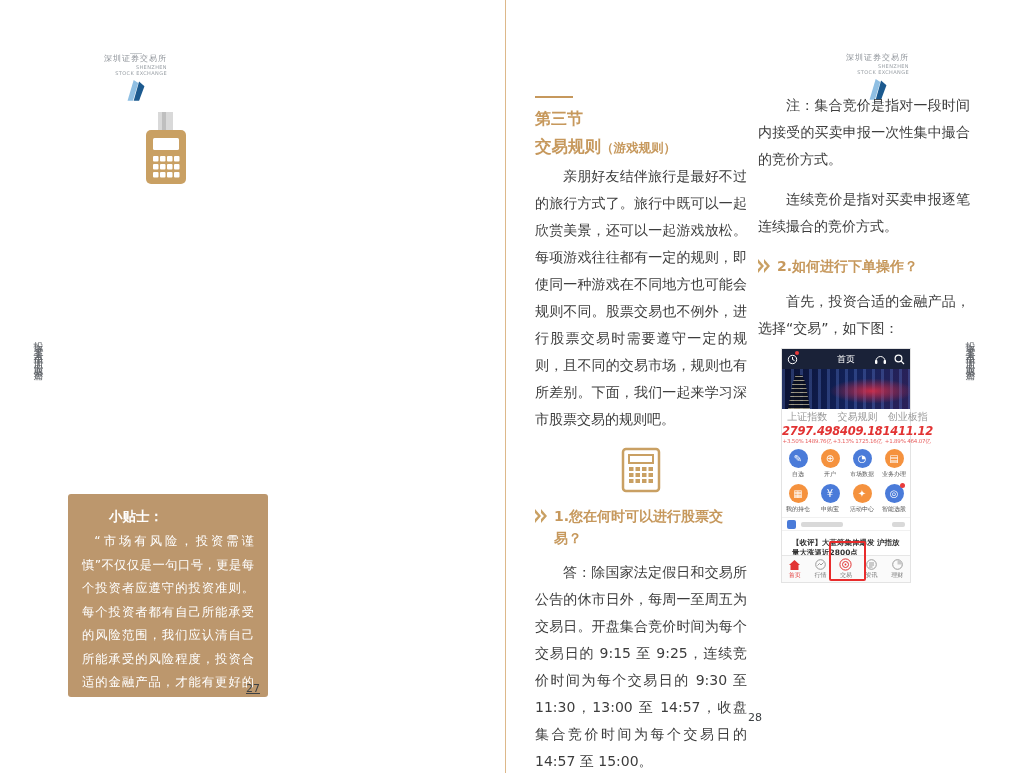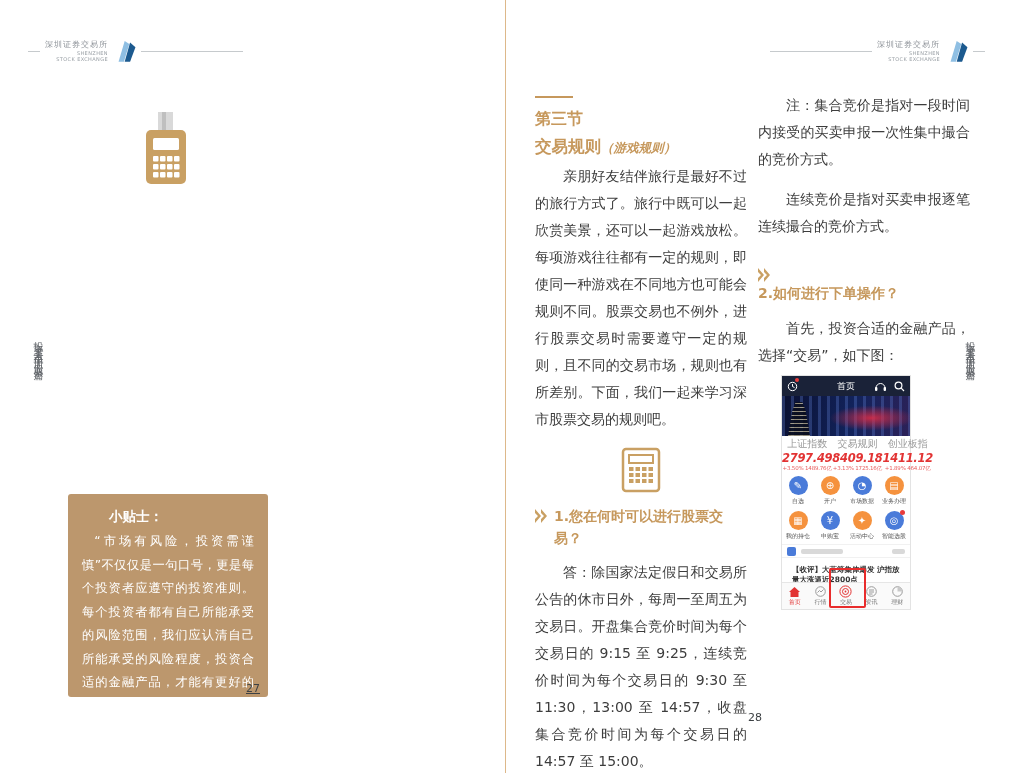--- a/index.html
+++ b/index.html
@@ -3,21 +3,21 @@
 <meta charset="utf-8">
 <style>
   html,body{margin:0;padding:0;background:#e8e8e8;}
   .spread{
     position:relative;width:1013px;height:773px;background:#ffffff;
     font-family:"DejaVu Sans","Liberation Sans",sans-serif;overflow:hidden;
   }
   .divider{position:absolute;left:505px;top:0;width:1px;height:773px;background:#ddb88a;}
 
   
-  .brand-header{position:absolute;top:38px;display:flex;align-items:center;width:215px;}
+  .brand-header{position:absolute;top:53px;display:flex;align-items:center;width:215px;flex-direction:column;}
   .brand-header .hline{height:1px;background:#c6cacd;align-self:center;}
   .hline.short{width:12px;}
   .hline.long{flex:1;}
   .brand-text{margin:0 5px;text-align:right;line-height:1.25;}
   .brand-cn{font-size:8px;letter-spacing:1px;color:#8d9298;}
   .brand-en{font-size:5px;letter-spacing:.4px;color:#9aa0a6;}
   .brand-logo{width:20px;height:26px;margin:0 4px;flex:none;}
 
   
   .side-label{
@@ -38,30 +38,30 @@
   .pagenum.p27{left:246px;top:682px;text-decoration:underline;}
   .pagenum.p28{left:748px;top:711px;}
 
   
   .col{position:absolute;width:212px;}
   .col1{left:535px;top:96px;}
   .col2{left:758px;top:92px;}
   .section-rule{width:38px;height:2px;background:#c6985c;margin:0 0 11px 0;}
   .kicker{font-size:16px;font-weight:bold;color:#c6985c;margin:0 0 6px 0;}
   .section-title{font-size:16.5px;font-weight:bold;color:#c6985c;margin:0;}
-  .section-title .paren{font-size:12.5px;font-style:italic;}
+  .section-title .paren{font-size:12.5px;}
   .body-p{font-size:14px;line-height:27px;color:#3d3d3d;text-align:justify;text-indent:2em;margin:0;}
   .col1 .intro{margin-top:5px;}
   .calc-wrap{display:flex;justify-content:center;margin:14px 0 12px 0;}
   .q-head{display:flex;align-items:flex-start;margin:8px 0 0 0;}
   .q-head .chev{flex:none;margin:4px 6px 0 0;}
   .q-text{font-size:14px;font-weight:bold;color:#c6985c;line-height:22px;margin:0;}
   .col1 .answer{margin-top:10px;}
   .col2 .note2{margin-top:13px;}
-  .col2 .q-head{margin-top:24px;flex-direction:column;}
+  .col2 .q-head{margin-top:15px;}
   .col2 .answer{margin-top:11px;}
   .col2 .lead-in{margin-top:11px;}
 
   
   .phone{
     position:relative;width:128px;height:233px;margin:7px 0 0 24px;
     background:#ffffff;box-shadow:0 0 0 1px #e3e3e3;font-family:"DejaVu Sans",sans-serif;
   }
   .ph-nav{height:20px;background:#1a2238;display:flex;align-items:center;position:relative;padding:0 5px;}
   .ph-nav-title{position:absolute;left:0;right:0;text-align:center;color:#fff;font-size:9px;}

